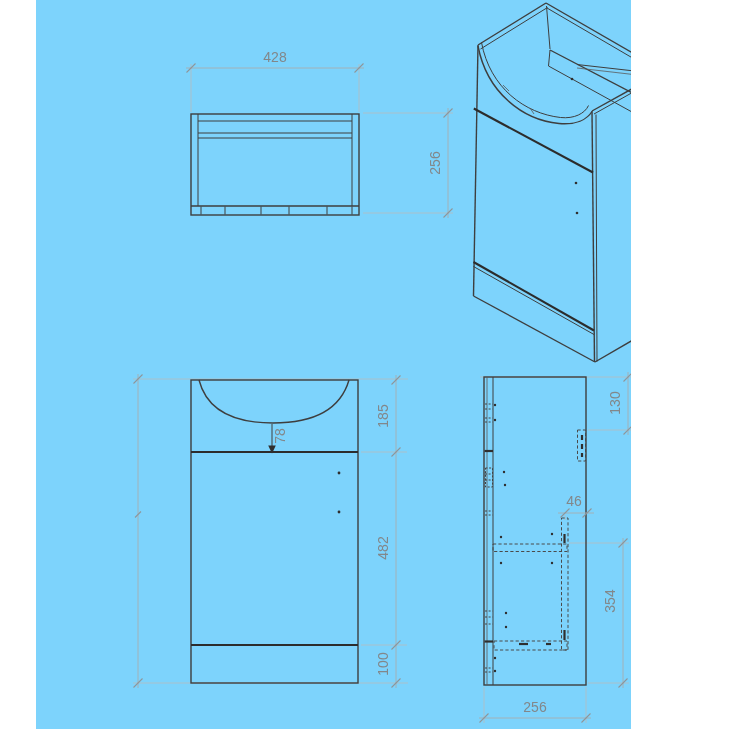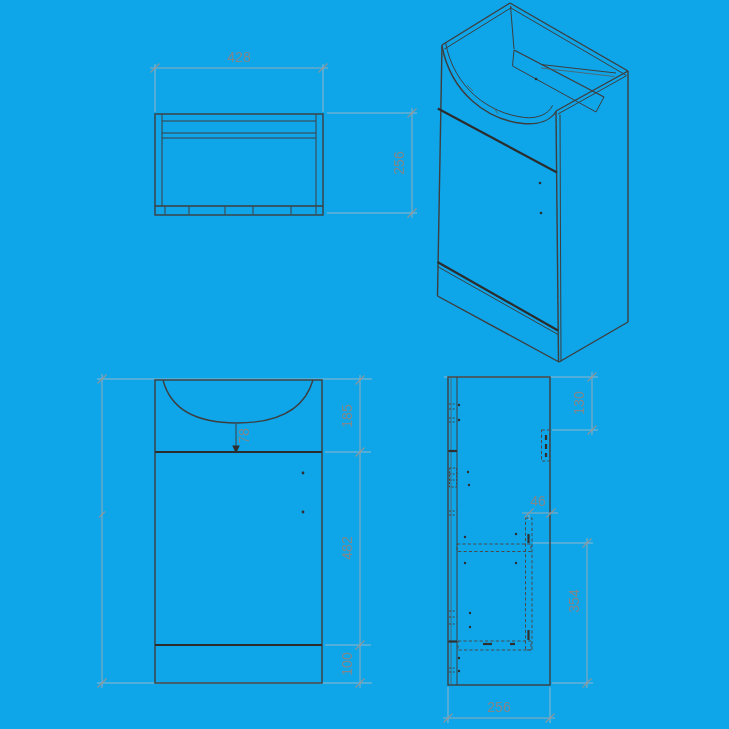--- a/index.html
+++ b/index.html
@@ -1,17 +1,17 @@
 <!DOCTYPE html>
 <html><head>
 <meta charset="utf-8">
 <style>
   html,body{margin:0;padding:0;background:#ffffff;}
-  #canvas{position:relative;width:729px;height:729px;background:#0ea5e9;overflow:hidden;
-          font-family:"Liberation Sans",sans-serif;}
+  #canvas{position:relative;width:595px;height:729px;background:#7dd3fc;overflow:hidden;
+          font-family:"Liberation Sans",sans-serif;margin-left:36px;}
   svg{position:absolute;left:0;top:0;}
   .o   {stroke:#3e3e3e;stroke-width:1.4;fill:none;}
   .o1  {stroke:#3e3e3e;stroke-width:1;fill:none;}
   .o2  {stroke:#2c2c2c;stroke-width:2.1;fill:none;}
   .oth {stroke:#5a5a5a;stroke-width:0.8;fill:none;}
   .dim {stroke:#a7adb0;stroke-width:0.9;fill:none;}
   .ext {stroke:#b6bcbe;stroke-width:0.8;fill:none;}
   .tick{stroke:#8f969a;stroke-width:1.1;fill:none;}
   .hid {stroke:#4a4a4a;stroke-width:1;fill:none;stroke-dasharray:3.2 2.2;}
   .hids{stroke:#444444;stroke-width:1;fill:none;stroke-dasharray:2 1.6;}

